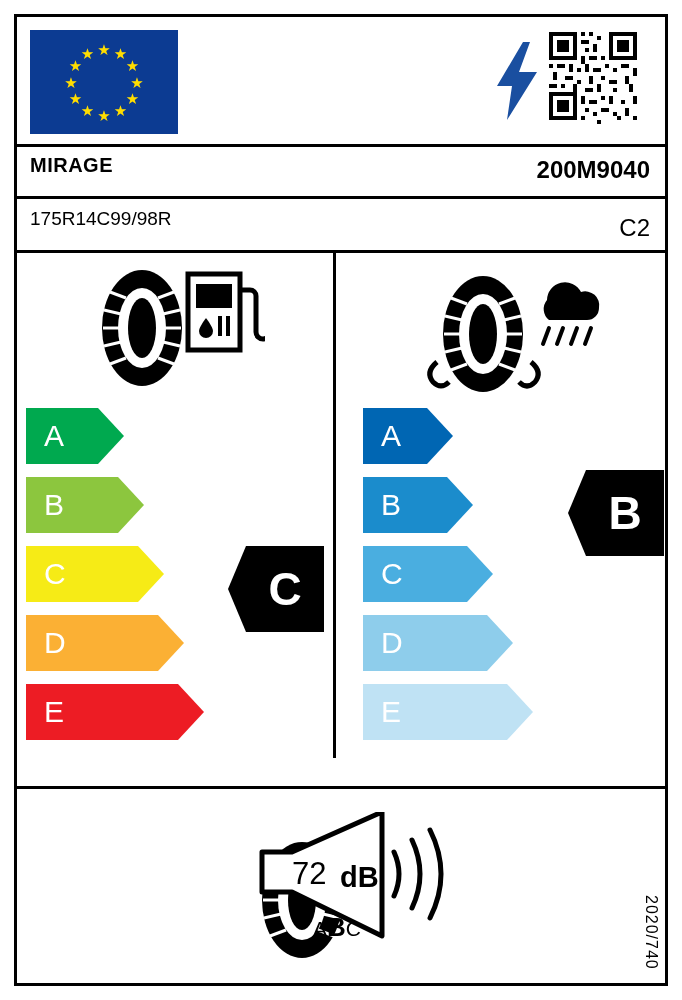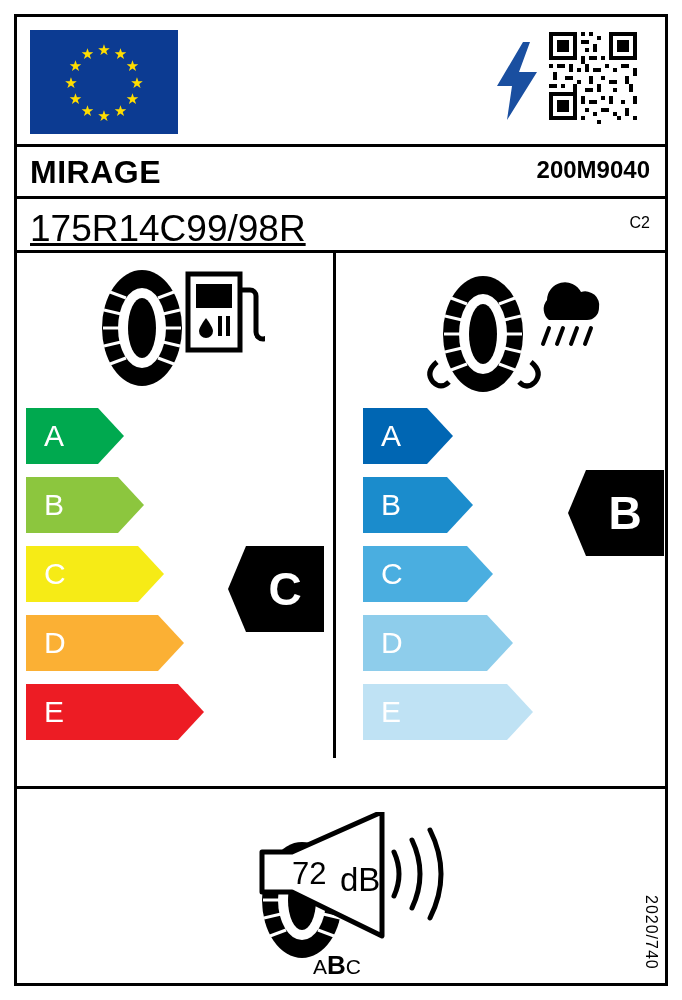--- a/index.html
+++ b/index.html
@@ -80,45 +80,44 @@
   .rule-h1 { left: 17px; top: 144px; width: 648px; height: 3px; }
   .rule-h2 { left: 17px; top: 196px; width: 648px; height: 3px; }
   .rule-h3 { left: 17px; top: 250px; width: 648px; height: 3px; }
   .rule-h4 { left: 17px; top: 786px; width: 648px; height: 3px; }
   .rule-v1 { left: 333px; top: 250px; width: 3px; height: 508px; }
 
   .brand {
     position: absolute;
     left: 30px;
     top: 154px;
-    font-size: 32px;
+    font-size: 20px;
     font-weight: bold;
     letter-spacing: 0.5px;
   }
   .sku {
     position: absolute;
     right: 32px;
     top: 156px;
     font-size: 24px;
     font-weight: bold;
     text-align: right;
   }
   .tyre-size {
     position: absolute;
     left: 30px;
     top: 208px;
-    font-size: 37px;
+    font-size: 19px;
     font-weight: normal;
-    text-decoration: underline;
   }
   .tyre-class {
     position: absolute;
     right: 32px;
     top: 214px;
-    font-size: 16px;
+    font-size: 24px;
   }
 
   
   .pict {
     position: absolute;
   }
   .pict-fuel { left: 90px; top: 266px; width: 175px; height: 125px; }
   .pict-wet  { left: 415px; top: 266px; width: 190px; height: 130px; }
 
   
@@ -181,28 +180,28 @@
     position: absolute;
     left: 292px;
     top: 856px;
     font-size: 31px;
     font-weight: normal;
   }
   .noise-unit {
     position: absolute;
     left: 340px;
     top: 861px;
-    font-size: 33px;
-    font-weight: normal;
+    font-size: 29px;
+    font-weight: bold;
     text-align: right;
   }
   .noise-classes {
     position: absolute;
     left: 313px;
-    top: 950px;
+    top: 912px;
     font-size: 21px;
     text-align: right;
   }
   .noise-classes .sel {
     font-size: 26px;
     font-weight: bold;
   }
 
   .reg {
     position: absolute;

